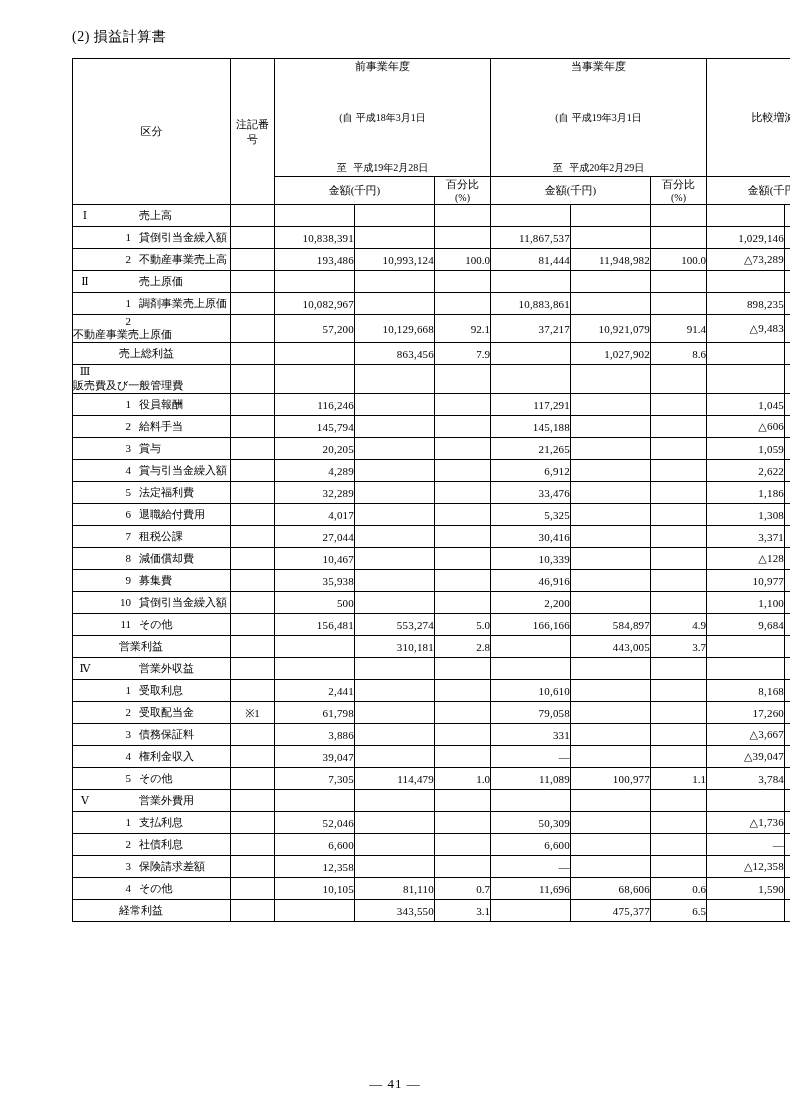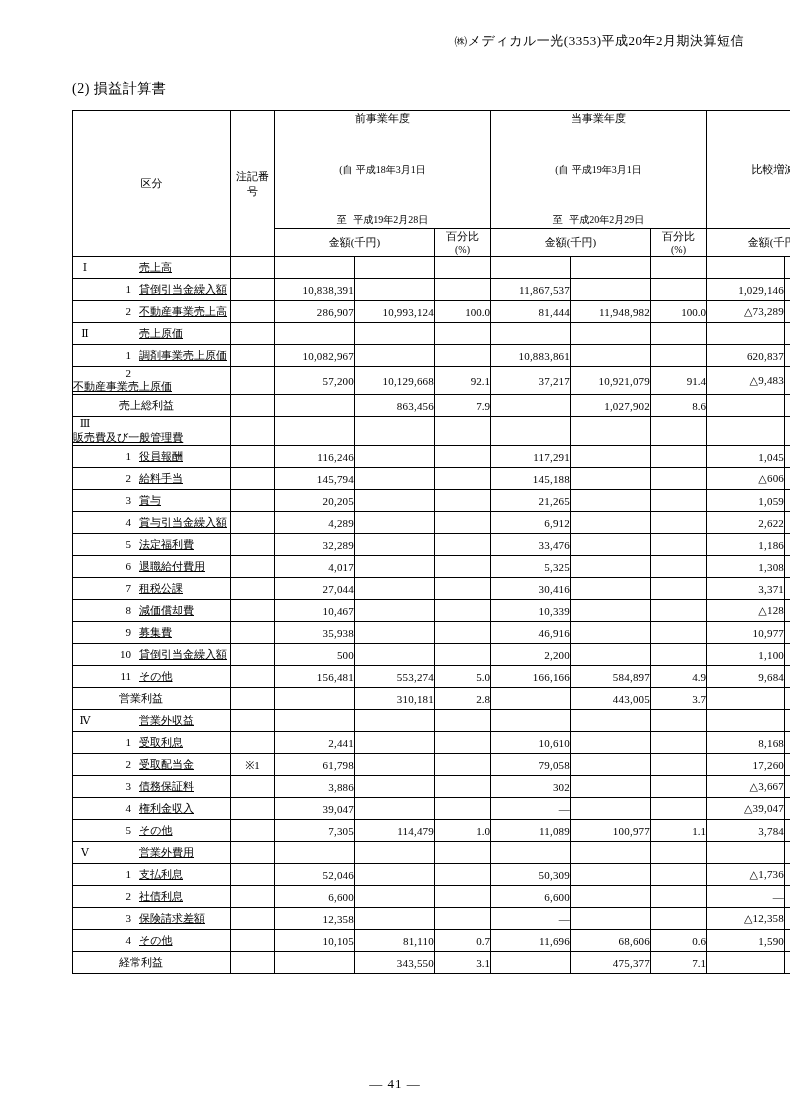--- a/index.html
+++ b/index.html
@@ -87,21 +87,21 @@
     display: inline-block;
     width: 24px;
     text-align: center;
   }
   .num-idx {
     display: inline-block;
     width: 34px;
     text-align: right;
     padding-right: 8px;
   }
-  .indent-label { display: inline-block; text-decoration: underline; }
+  .indent-label { display: inline-block; }
   .sub-label {
     display: inline-block;
     padding-left: 46px;
   }
   td.num {
     text-align: right;
     padding: 3px 8px 3px 2px;
     font-size: 11px;
     letter-spacing: 0.2px;
     white-space: nowrap;
@@ -123,21 +123,20 @@
     text-align: center;
     font-size: 13px;
     letter-spacing: 1px;
   }
 </style>
 </head>
 <body>
 
 <div class="page">
 
-  <div class="header-line">㈱メディカル一光(3353)平成20年2月期決算短信</div>
 
   <div class="section-title">(2) 損益計算書</div>
 
   <table class="fin">
     <colgroup>
       <col class="c-kubun">
         <col class="c-note">
       <col class="c-amt">
         <col class="c-amt2">
         <col class="c-pct">
@@ -212,21 +211,21 @@
           <td class="pct"></td>
           <td class="num">11,867,537</td>
           <td class="num"></td>
           <td class="pct"></td>
           <td class="num">1,029,146</td>
           <td class="num"></td>
         </tr>
         <tr>
           <td class="lbl-cell"><span class="roman"></span><span class="num-idx">2</span><span class="indent-label">不動産事業売上高</span></td>
           <td class="note"></td>
-          <td class="num">286,907</td>
+          <td class="num">193,486</td>
           <td class="num">10,993,124</td>
           <td class="pct">100.0</td>
           <td class="num">81,444</td>
           <td class="num">11,948,982</td>
           <td class="pct">100.0</td>
           <td class="num">△73,289</td>
           <td class="num">955,857</td>
         </tr>
         <tr>
           <td class="lbl-cell"><span class="roman">Ⅱ</span><span class="num-idx"></span><span class="indent-label">売上原価</span></td>
@@ -242,21 +241,21 @@
         </tr>
         <tr>
           <td class="lbl-cell"><span class="roman"></span><span class="num-idx">1</span><span class="indent-label">調剤事業売上原価</span></td>
           <td class="note"></td>
           <td class="num">10,082,967</td>
           <td class="num"></td>
           <td class="pct"></td>
           <td class="num">10,883,861</td>
           <td class="num"></td>
           <td class="pct"></td>
-          <td class="num">620,837</td>
+          <td class="num">898,235</td>
           <td class="num"></td>
         </tr>
         <tr>
           <td class="lbl-cell"><span class="roman"></span><span class="num-idx">2</span><span class="indent-label">不動産事業売上原価</span></td>
           <td class="note"></td>
           <td class="num">57,200</td>
           <td class="num">10,129,668</td>
           <td class="pct">92.1</td>
           <td class="num">37,217</td>
           <td class="num">10,921,079</td>
@@ -467,21 +466,21 @@
           <td class="pct"></td>
           <td class="num">17,260</td>
           <td class="num"></td>
         </tr>
         <tr>
           <td class="lbl-cell"><span class="roman"></span><span class="num-idx">3</span><span class="indent-label">債務保証料</span></td>
           <td class="note"></td>
           <td class="num">3,886</td>
           <td class="num"></td>
           <td class="pct"></td>
-          <td class="num">302</td>
+          <td class="num">331</td>
           <td class="num"></td>
           <td class="pct"></td>
           <td class="num">△3,667</td>
           <td class="num"></td>
         </tr>
         <tr>
           <td class="lbl-cell"><span class="roman"></span><span class="num-idx">4</span><span class="indent-label">権利金収入</span></td>
           <td class="note"></td>
           <td class="num">39,047</td>
           <td class="num"></td>
@@ -565,21 +564,21 @@
           <td class="num">△12,504</td>
         </tr>
         <tr>
           <td class="lbl-cell"><span class="sub-label">経常利益</span></td>
           <td class="note"></td>
           <td class="num"></td>
           <td class="num">343,550</td>
           <td class="pct">3.1</td>
           <td class="num"></td>
           <td class="num">475,377</td>
-          <td class="pct">7.1</td>
+          <td class="pct">6.5</td>
           <td class="num"></td>
           <td class="num">131,827</td>
         </tr>
       </tbody>
   </table>
 
   <div class="footer">— 41 —</div>
 </div>
 
 </body></html>

